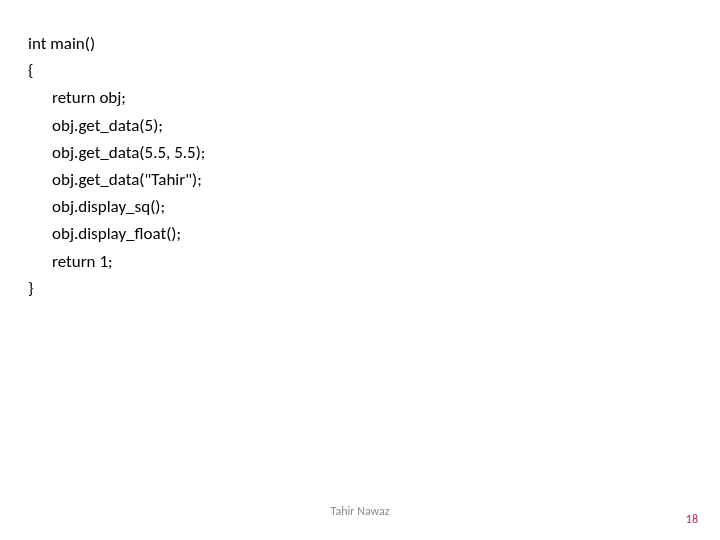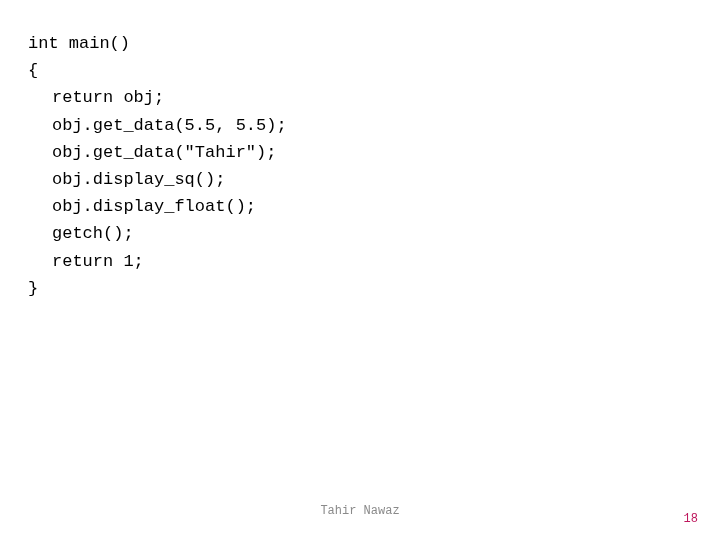--- a/index.html
+++ b/index.html
@@ -9,21 +9,20 @@
     background: #ffffff;
     font-family: Calibri, Arial, sans-serif;
     position: relative;
     overflow: hidden;
   }
   .slide {
     width: 100%;
     height: 100%;
     padding: 30px 0 4px 28px;
     position: relative;
-    font-family: Liberation Mono, monospace;
   }
   .code {
     font-size: 17px;
     line-height: 1.6;
     color: #000;
   }
   .code .line { white-space: pre; }
   .indent { padding-left: 24px; }
   .footer-author {
     position: absolute;
@@ -42,24 +41,24 @@
   }
 </style>
 </head>
 <body>
 
 <div class="slide">
   <div class="code">
     <div class="line">int main()</div>
     <div class="line">{</div>
     <div class="line indent">return obj;</div>
+    <div class="line indent">obj.get_data(5);</div>
     <div class="line indent">obj.get_data(5.5, 5.5);</div>
     <div class="line indent">obj.get_data("Tahir");</div>
     <div class="line indent">obj.display_sq();</div>
     <div class="line indent">obj.display_float();</div>
-    <div class="line indent">getch();</div>
     <div class="line indent">return 1;</div>
     <div class="line">}</div>
   </div>
 
   <div class="footer-author">Tahir Nawaz</div>
   <div class="footer-page">18</div>
 </div>
 
 </body></html>

